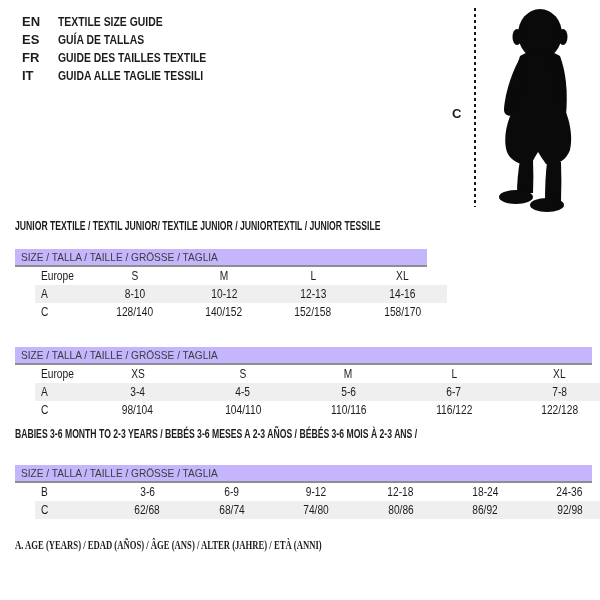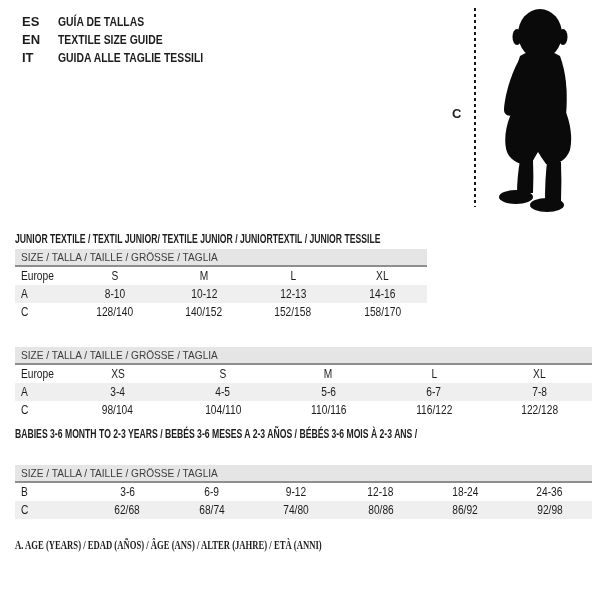--- a/index.html
+++ b/index.html
@@ -26,48 +26,51 @@
   }
   .measure-label{position:absolute;left:452px;top:106px;font-size:13px;font-weight:700;}
   .baby-svg{position:absolute;left:486px;top:4px;}
 
   
   .tbl-title{position:absolute;left:15px;font-size:12px;font-weight:700;line-height:16px;}
 
   
   .tbl-block{position:absolute;left:15px;}
   .size-bar{
-    background:#e5e5e5;border-bottom:2px solid #8e8e8e;height:15px;line-height:15px;
+    background:#c4b5fd;border-bottom:2px solid #8e8e8e;height:15px;line-height:15px;
     padding:1px 0 0 6px;font-size:11px;color:#3c3c3c;font-weight:400;
   }
   .size-bar .condc{transform-origin:0 50%;transform:scaleX(0.92);}
-  table.sizes{border-collapse:collapse;table-layout:fixed;}
+  table.sizes{border-collapse:collapse;table-layout:fixed;margin-left:20px;}
   table.sizes td{
     height:18px;line-height:18px;padding:0;font-size:12px;text-align:center;
     vertical-align:middle;overflow:hidden;
   }
   table.sizes td.lab{text-align:left;padding-left:6px;}
   table.sizes td.lab .condc{transform-origin:0 50%;}
   tr.shade td{background:#efefef;}
 
   
   .footnotes{position:absolute;left:15px;top:537px;}
   .footnote{height:17px;line-height:17px;font-size:12px;font-weight:700;font-family:Liberation Serif, serif;}
 </style>
 </head>
 <body>
 
 <div id="page">
 
   <div class="lang-list">
     <div class="lang-row">
+      <span class="lang-code">EN</span><span class="lang-title"><span class="cond80">TEXTILE SIZE GUIDE</span></span>
+    </div>
+    <div class="lang-row">
       <span class="lang-code">ES</span><span class="lang-title"><span class="cond80">GUÍA DE TALLAS</span></span>
     </div>
     <div class="lang-row">
-      <span class="lang-code">EN</span><span class="lang-title"><span class="cond80">TEXTILE SIZE GUIDE</span></span>
+      <span class="lang-code">FR</span><span class="lang-title"><span class="cond80">GUIDE DES TAILLES TEXTILE</span></span>
     </div>
     <div class="lang-row">
       <span class="lang-code">IT</span><span class="lang-title"><span class="cond80">GUIDA ALLE TAGLIE TESSILI</span></span>
     </div>
   </div>
 
   <div class="measure-line"></div>
   <div class="measure-label">C</div>
   <svg class="baby-svg" width="108" height="208" viewBox="0 0 108 208" aria-hidden="true">
     <g fill="#0a0a0a">
@@ -78,21 +81,21 @@
       <path d="M33,56 C24,72 19,92 18,105 C17.5,113 27,114 29,107 C32,93 36,76 40,62 Z"></path>
       <path d="M71,54 C78,66 81,80 80,92 C79,100 69,100 69,92 C69.5,81 68,70 63,58 Z"></path>
       <path d="M28,104 C20,118 17,136 21,148 C25,158 36,162 45,160 C48,155 50,151 52,148 C54,151 57,156 60,160 C70,162 80,157 84,146 C87,133 84,116 78,104 Z"></path>
       <path d="M34,156 C32,168 31,179 31,189 L47,189 C47.5,178 47.5,167 47,156 Z"></path>
       <ellipse cx="30" cy="193" rx="17" ry="7"></ellipse>
       <path d="M61,158 C59.5,171 59,184 59,197 L75,197 C75.5,184 75.5,171 75,158 Z"></path>
       <ellipse cx="61" cy="201" rx="17" ry="7"></ellipse>
     </g>
   </svg>
 
-  <div class="tbl-title" style="top:231px">
+  <div class="tbl-title" style="top:218px">
     <span class="cond">JUNIOR TEXTILE / TEXTIL JUNIOR/ TEXTILE JUNIOR / JUNIORTEXTIL / JUNIOR TESSILE</span>
   </div>
   <div class="tbl-block" style="top:249px;width:412px">
     <div class="size-bar">
       <span class="condc">SIZE / TALLA / TAILLE / GRÖSSE / TAGLIA</span>
     </div>
     <table class="sizes" style="width:412px">
       <colgroup>
           <col style="width:55px">
           <col>

